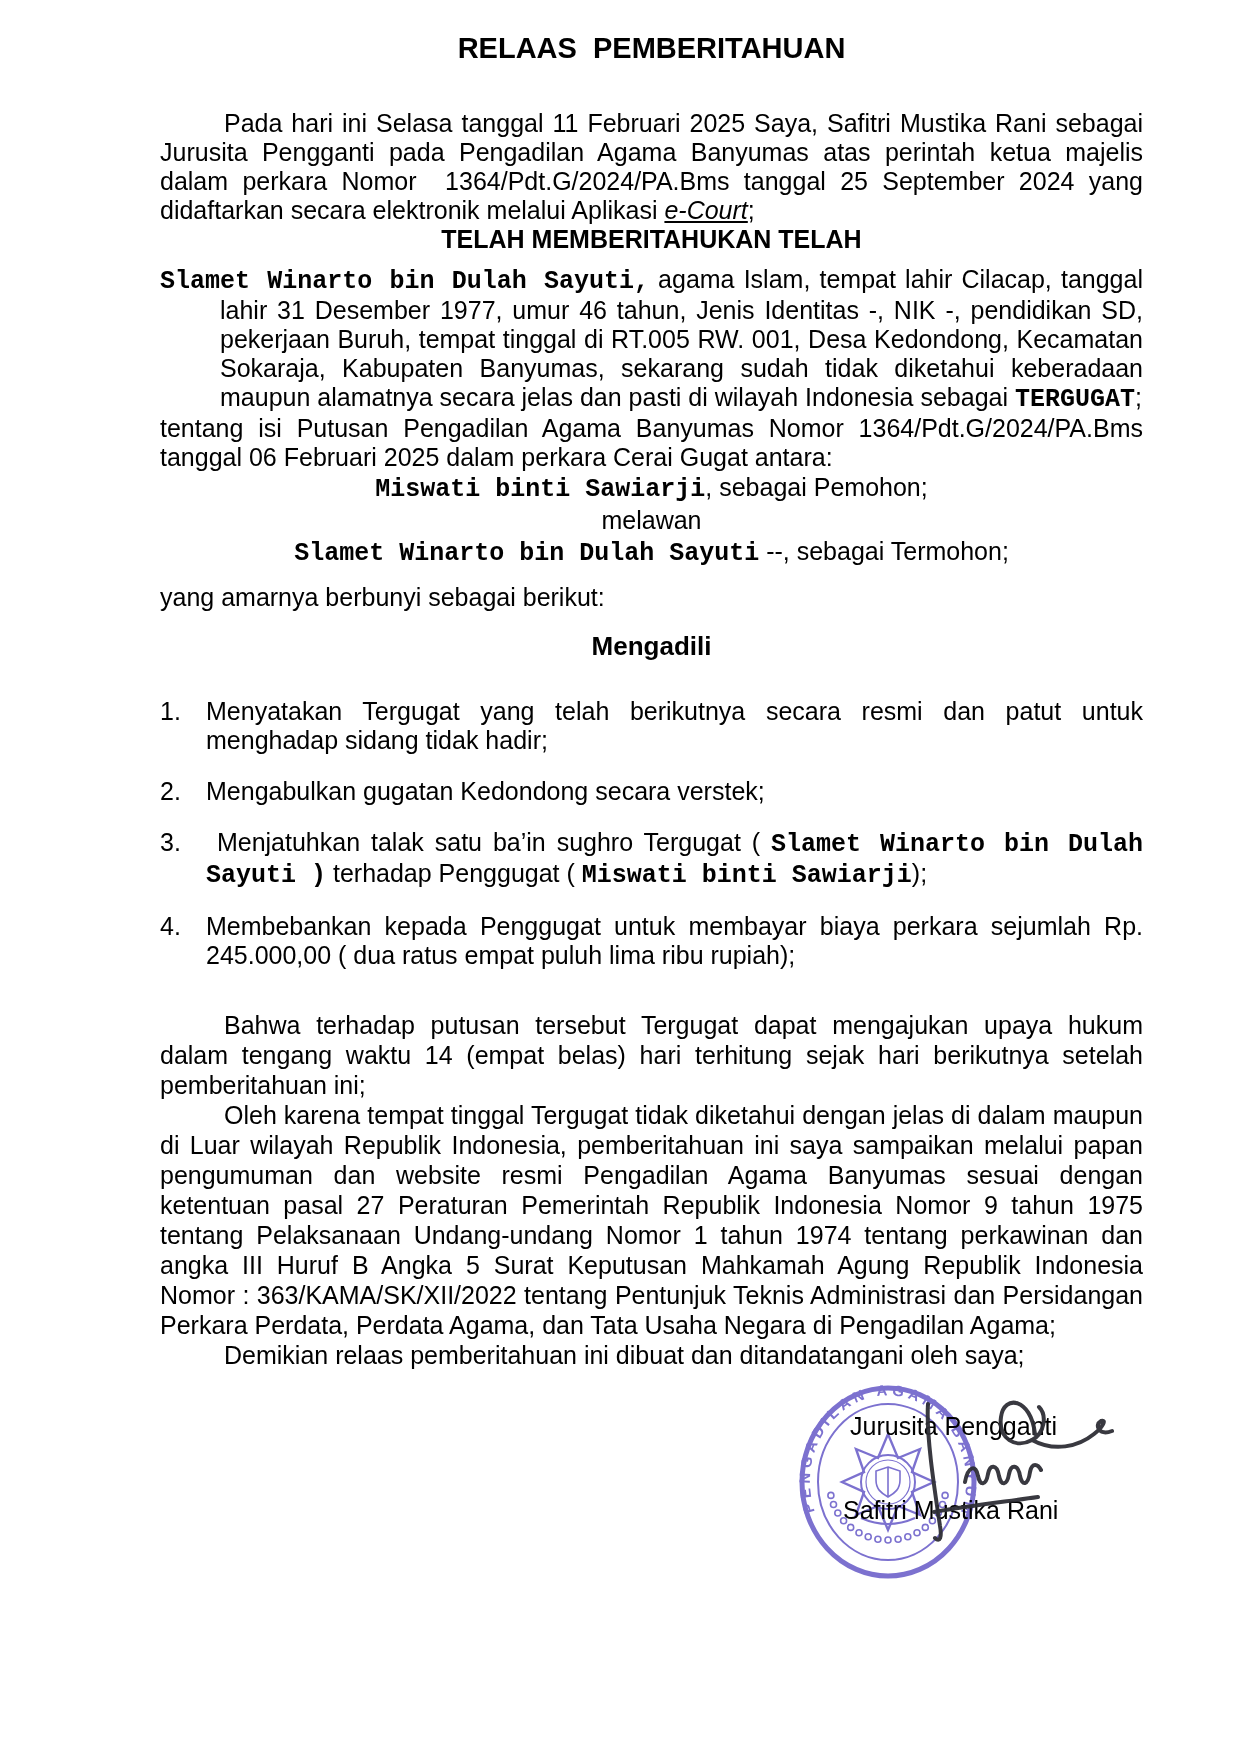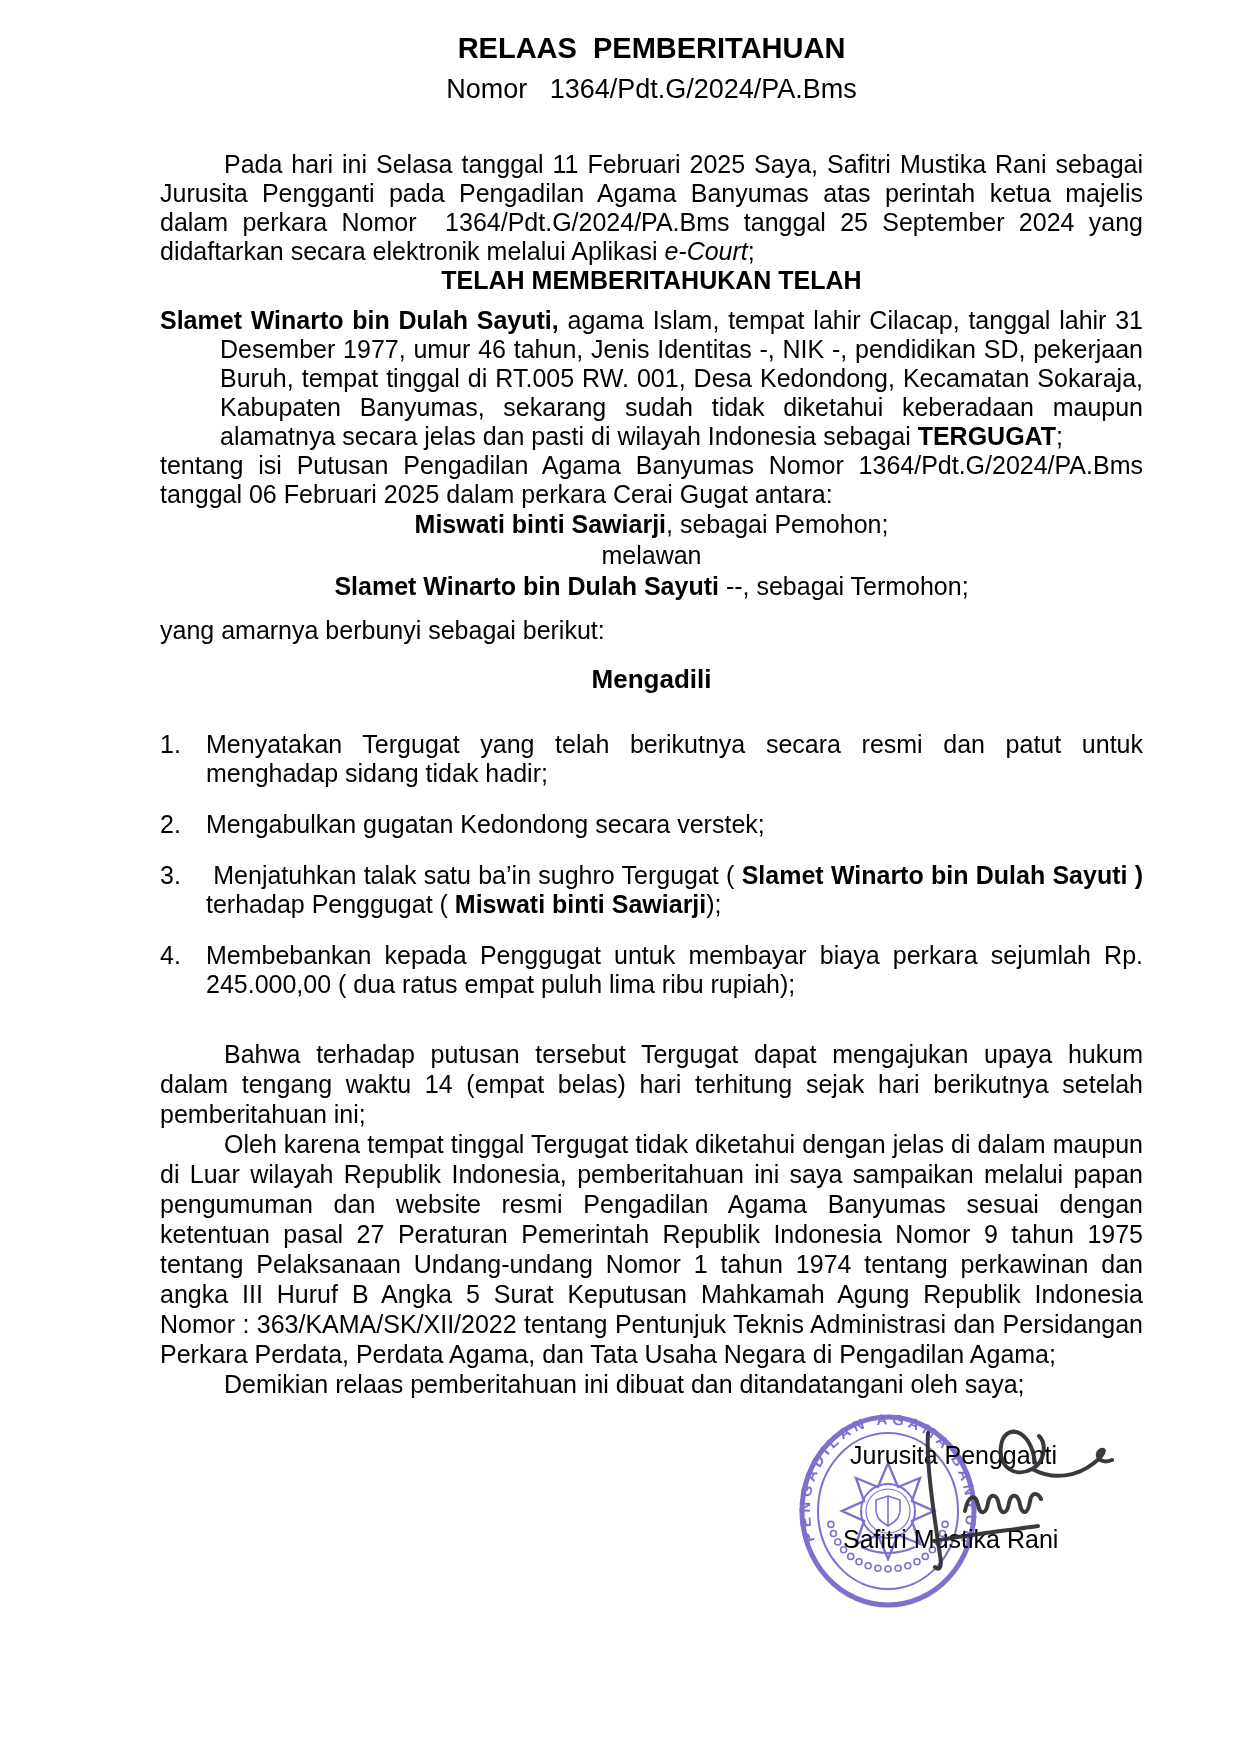--- a/index.html
+++ b/index.html
@@ -17,30 +17,29 @@
   .verdict-intro{margin-top:14px;text-align:left;}
   .verdict-heading{font-size:26px;margin-top:20px;margin-bottom:36px;}
   .li{padding-left:46px;text-indent:-46px;text-align:justify;margin:0 0 22px 0;white-space:pre-wrap;}
   .no{display:inline-block;width:46px;text-indent:0;}
   .closing{margin-top:40px;line-height:30px;}
   .sig-area{position:relative;height:275px;margin-top:12px;}
   .stamp{position:absolute;left:633px;top:0;opacity:.88;}
   .sig-role{position:absolute;left:690px;top:30px;white-space:pre;}
   .sig-name{position:absolute;left:683px;top:114px;white-space:pre;}
   .sig-ink{position:absolute;left:738px;top:4px;opacity:.95;}
-  b{font-weight:700;} i{font-style:italic;}
+  b{font-weight:700;font-family:Liberation Mono, monospace;} i{font-style:italic;text-decoration:underline;}
 </style>
 </head>
 <body>
 
 <div class="page">
   <div class="content">
 
     <div class="doc-title">RELAAS  PEMBERITAHUAN</div>
-    <div class="doc-number">Nomor   1364/Pdt.G/2024/PA.Bms</div>
 
     <p class="p indent opening"><span>Pada hari ini Selasa tanggal 11 Februari 2025 Saya, Safitri Mustika Rani sebagai Jurusita Pengganti pada Pengadilan Agama Banyumas atas perintah ketua majelis dalam perkara Nomor  1364/Pdt.G/2024/PA.Bms tanggal 25 September 2024 yang didaftarkan secara elektronik melalui Aplikasi </span><i>e-Court</i><span>;</span></p>
 
     <div class="heading-center">TELAH MEMBERITAHUKAN TELAH</div>
 
     <p class="p hang"><b>Slamet Winarto bin Dulah Sayuti,</b><span> agama Islam, tempat lahir Cilacap, tanggal lahir 31 Desember 1977, umur 46 tahun, Jenis Identitas -, NIK -, pendidikan SD, pekerjaan Buruh, tempat tinggal di RT.005 RW. 001, Desa Kedondong, Kecamatan Sokaraja, Kabupaten Banyumas, sekarang sudah tidak diketahui keberadaan maupun alamatnya secara jelas dan pasti di wilayah Indonesia sebagai </span><b>TERGUGAT</b><span>;</span></p>
 
     <p class="p">tentang isi Putusan Pengadilan Agama Banyumas Nomor 1364/Pdt.G/2024/PA.Bms tanggal 06 Februari 2025 dalam perkara Cerai Gugat antara:</p>
 
     <div class="center-line"><b>Miswati binti Sawiarji</b><span>, sebagai Pemohon;</span></div>

